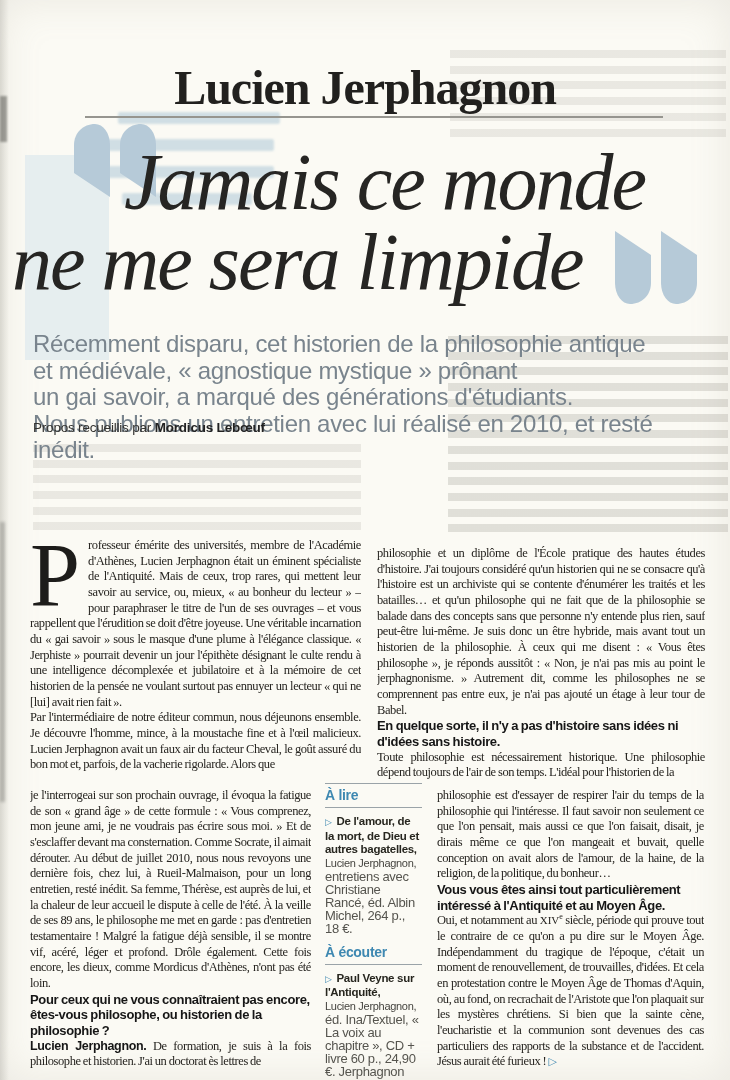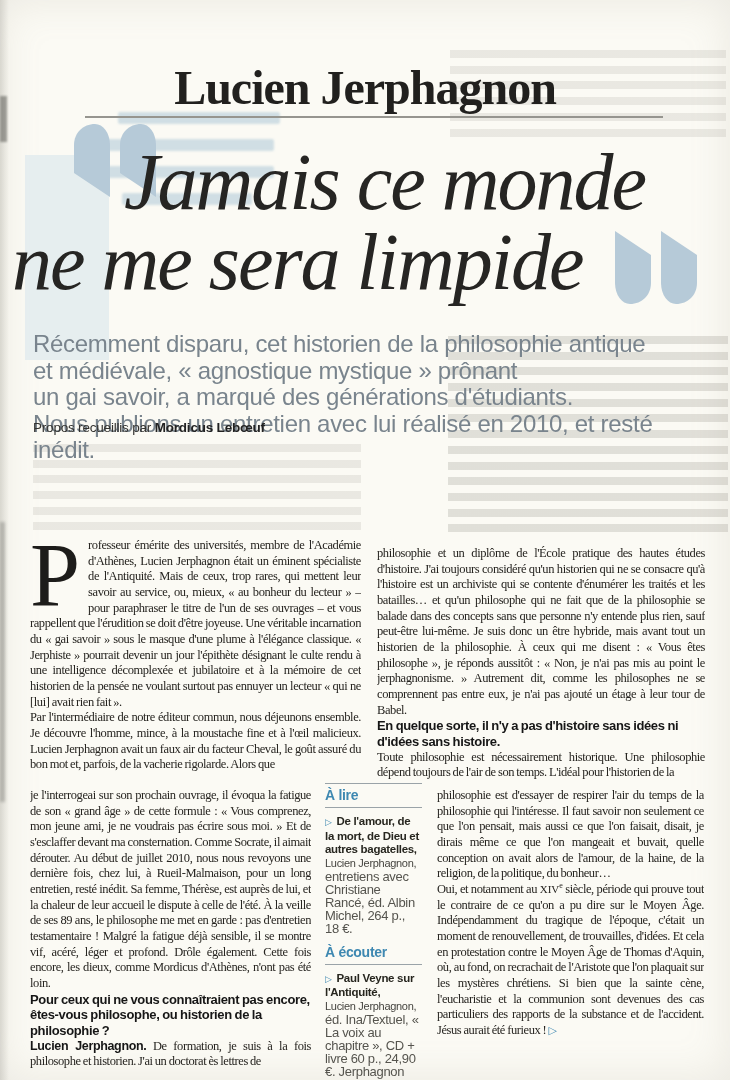--- a/index.html
+++ b/index.html
@@ -113,20 +113,21 @@
   </div>
 
   <div class="colseg colC">
     <p><span>philosophie et un diplôme de l'École pratique des hautes études d'histoire. J'ai toujours considéré qu'un historien qui ne se consacre qu'à l'histoire est un archiviste qui se contente d'énumérer les traités et les batailles… et qu'un philosophe qui ne fait que de la philosophie se balade dans des concepts sans que personne n'y entende plus rien, sauf peut-être lui-même. Je suis donc un être hybride, mais avant tout un historien de la philosophie. À ceux qui me disent : « Vous êtes philosophe », je réponds aussitôt : « Non, je n'ai pas mis au point le jerphagnonisme. » Autrement dit, comme les philosophes ne se comprennent pas entre eux, je n'ai pas ajouté un étage à leur tour de Babel.</span></p>
     <p class="question">En quelque sorte, il n'y a pas d'histoire sans idées ni d'idées sans histoire.</p>
     <p><span>Toute philosophie est nécessairement historique. Une philosophie dépend toujours de l'air de son temps. L'idéal pour l'historien de la</span></p>
   </div>
 
   <div class="colseg colD">
     <p><span>philosophie est d'essayer de respirer l'air du temps de la philosophie qui l'intéresse. Il faut savoir non seulement ce que l'on pensait, mais aussi ce que l'on faisait, disait, je dirais même ce que l'on mangeait et buvait, quelle conception on avait alors de l'amour, de la haine, de la religion, de la politique, du bonheur…</span></p>
+    <p class="question">Vous vous êtes ainsi tout particulièrement intéressé à l'Antiquité et au Moyen Âge.</p>
     <p><span>Oui, et notamment au </span><span class="smallcaps">XIV</span><sup class="cent">e</sup><span> siècle, période qui prouve tout le contraire de ce qu'on a pu dire sur le Moyen Âge. Indépendamment du tragique de l'époque, c'était un moment de renouvellement, de trouvailles, d'idées. Et cela en protestation contre le Moyen Âge de Thomas d'Aquin, où, au fond, on recrachait de l'Aristote que l'on plaquait sur les mystères chrétiens. Si bien que la sainte cène, l'eucharistie et la communion sont devenues des cas particuliers des rapports de la substance et de l'accident. Jésus aurait été furieux ! </span><span class="cont-arrow">▷</span></p>
   </div>
 
   <div class="sidebar">
     <div class="s-rule"></div>
     <div class="s-head">À lire</div>
     <div class="s-rule"></div>
     <div class="s-item">
       <div class="s-title"><span class="s-marker">▷ </span><span>De l'amour, de la mort, de Dieu et autres bagatelles,</span></div>
       <div class="s-author">Lucien Jerphagnon,</div>

